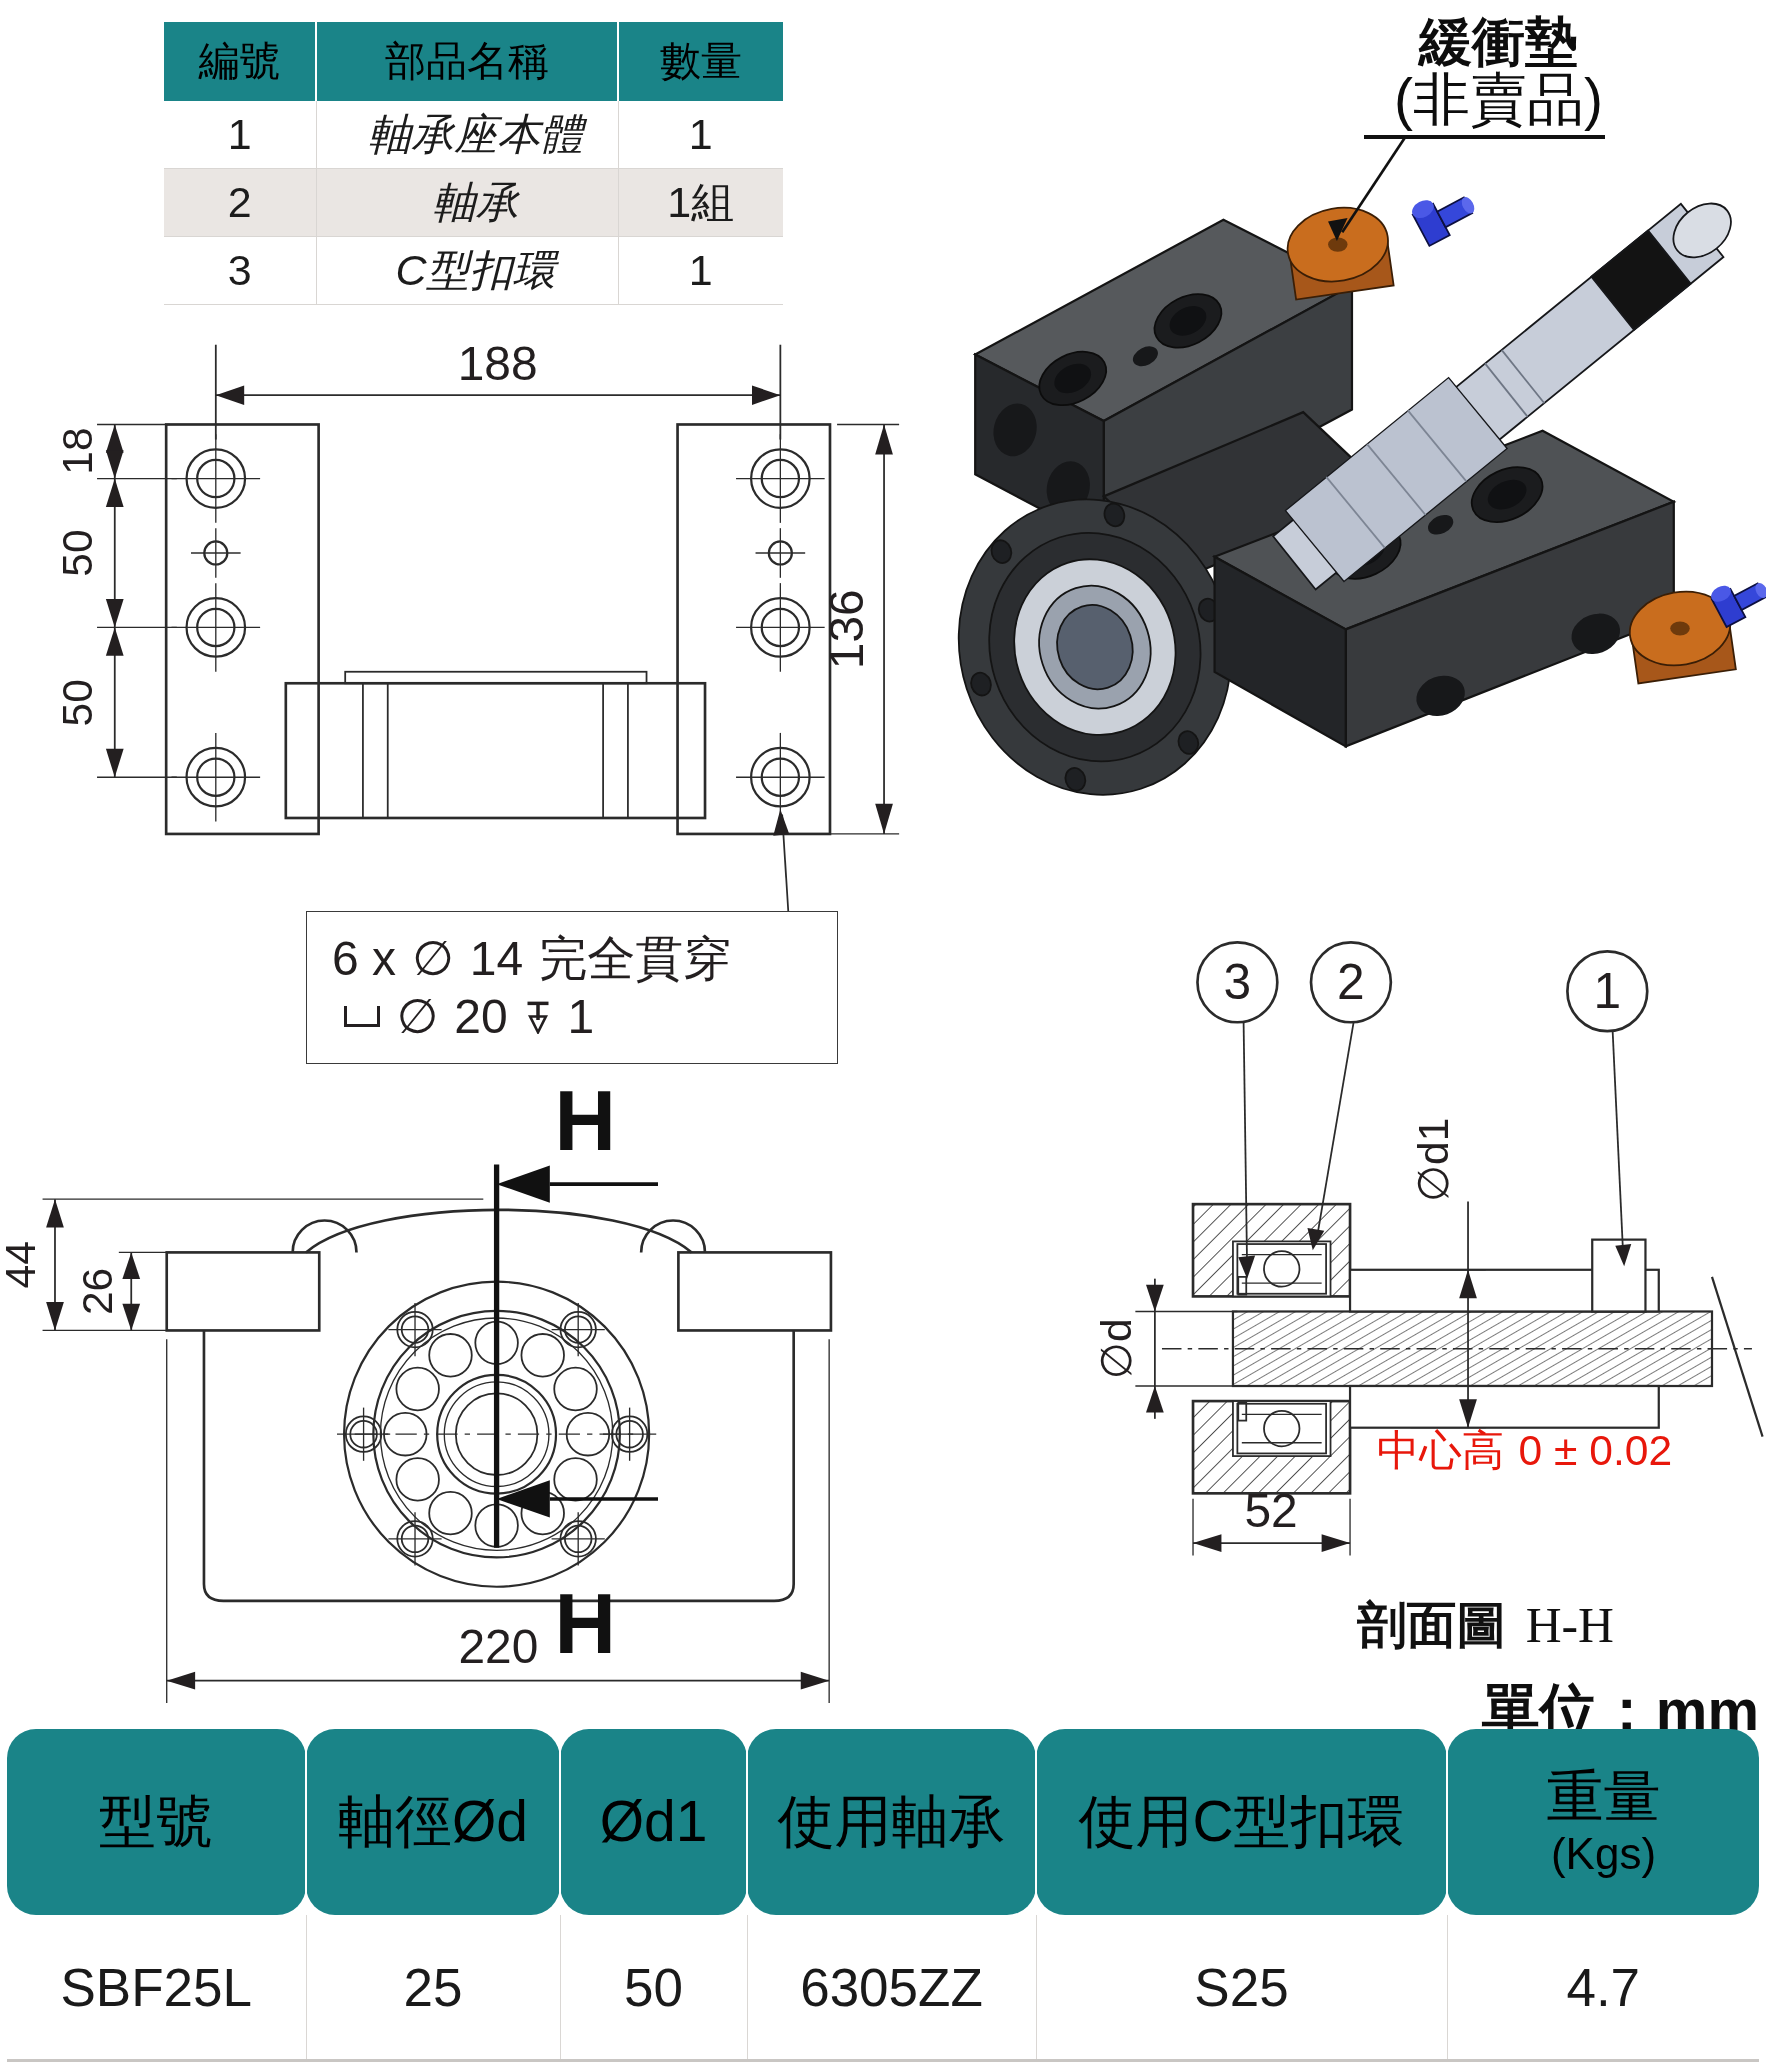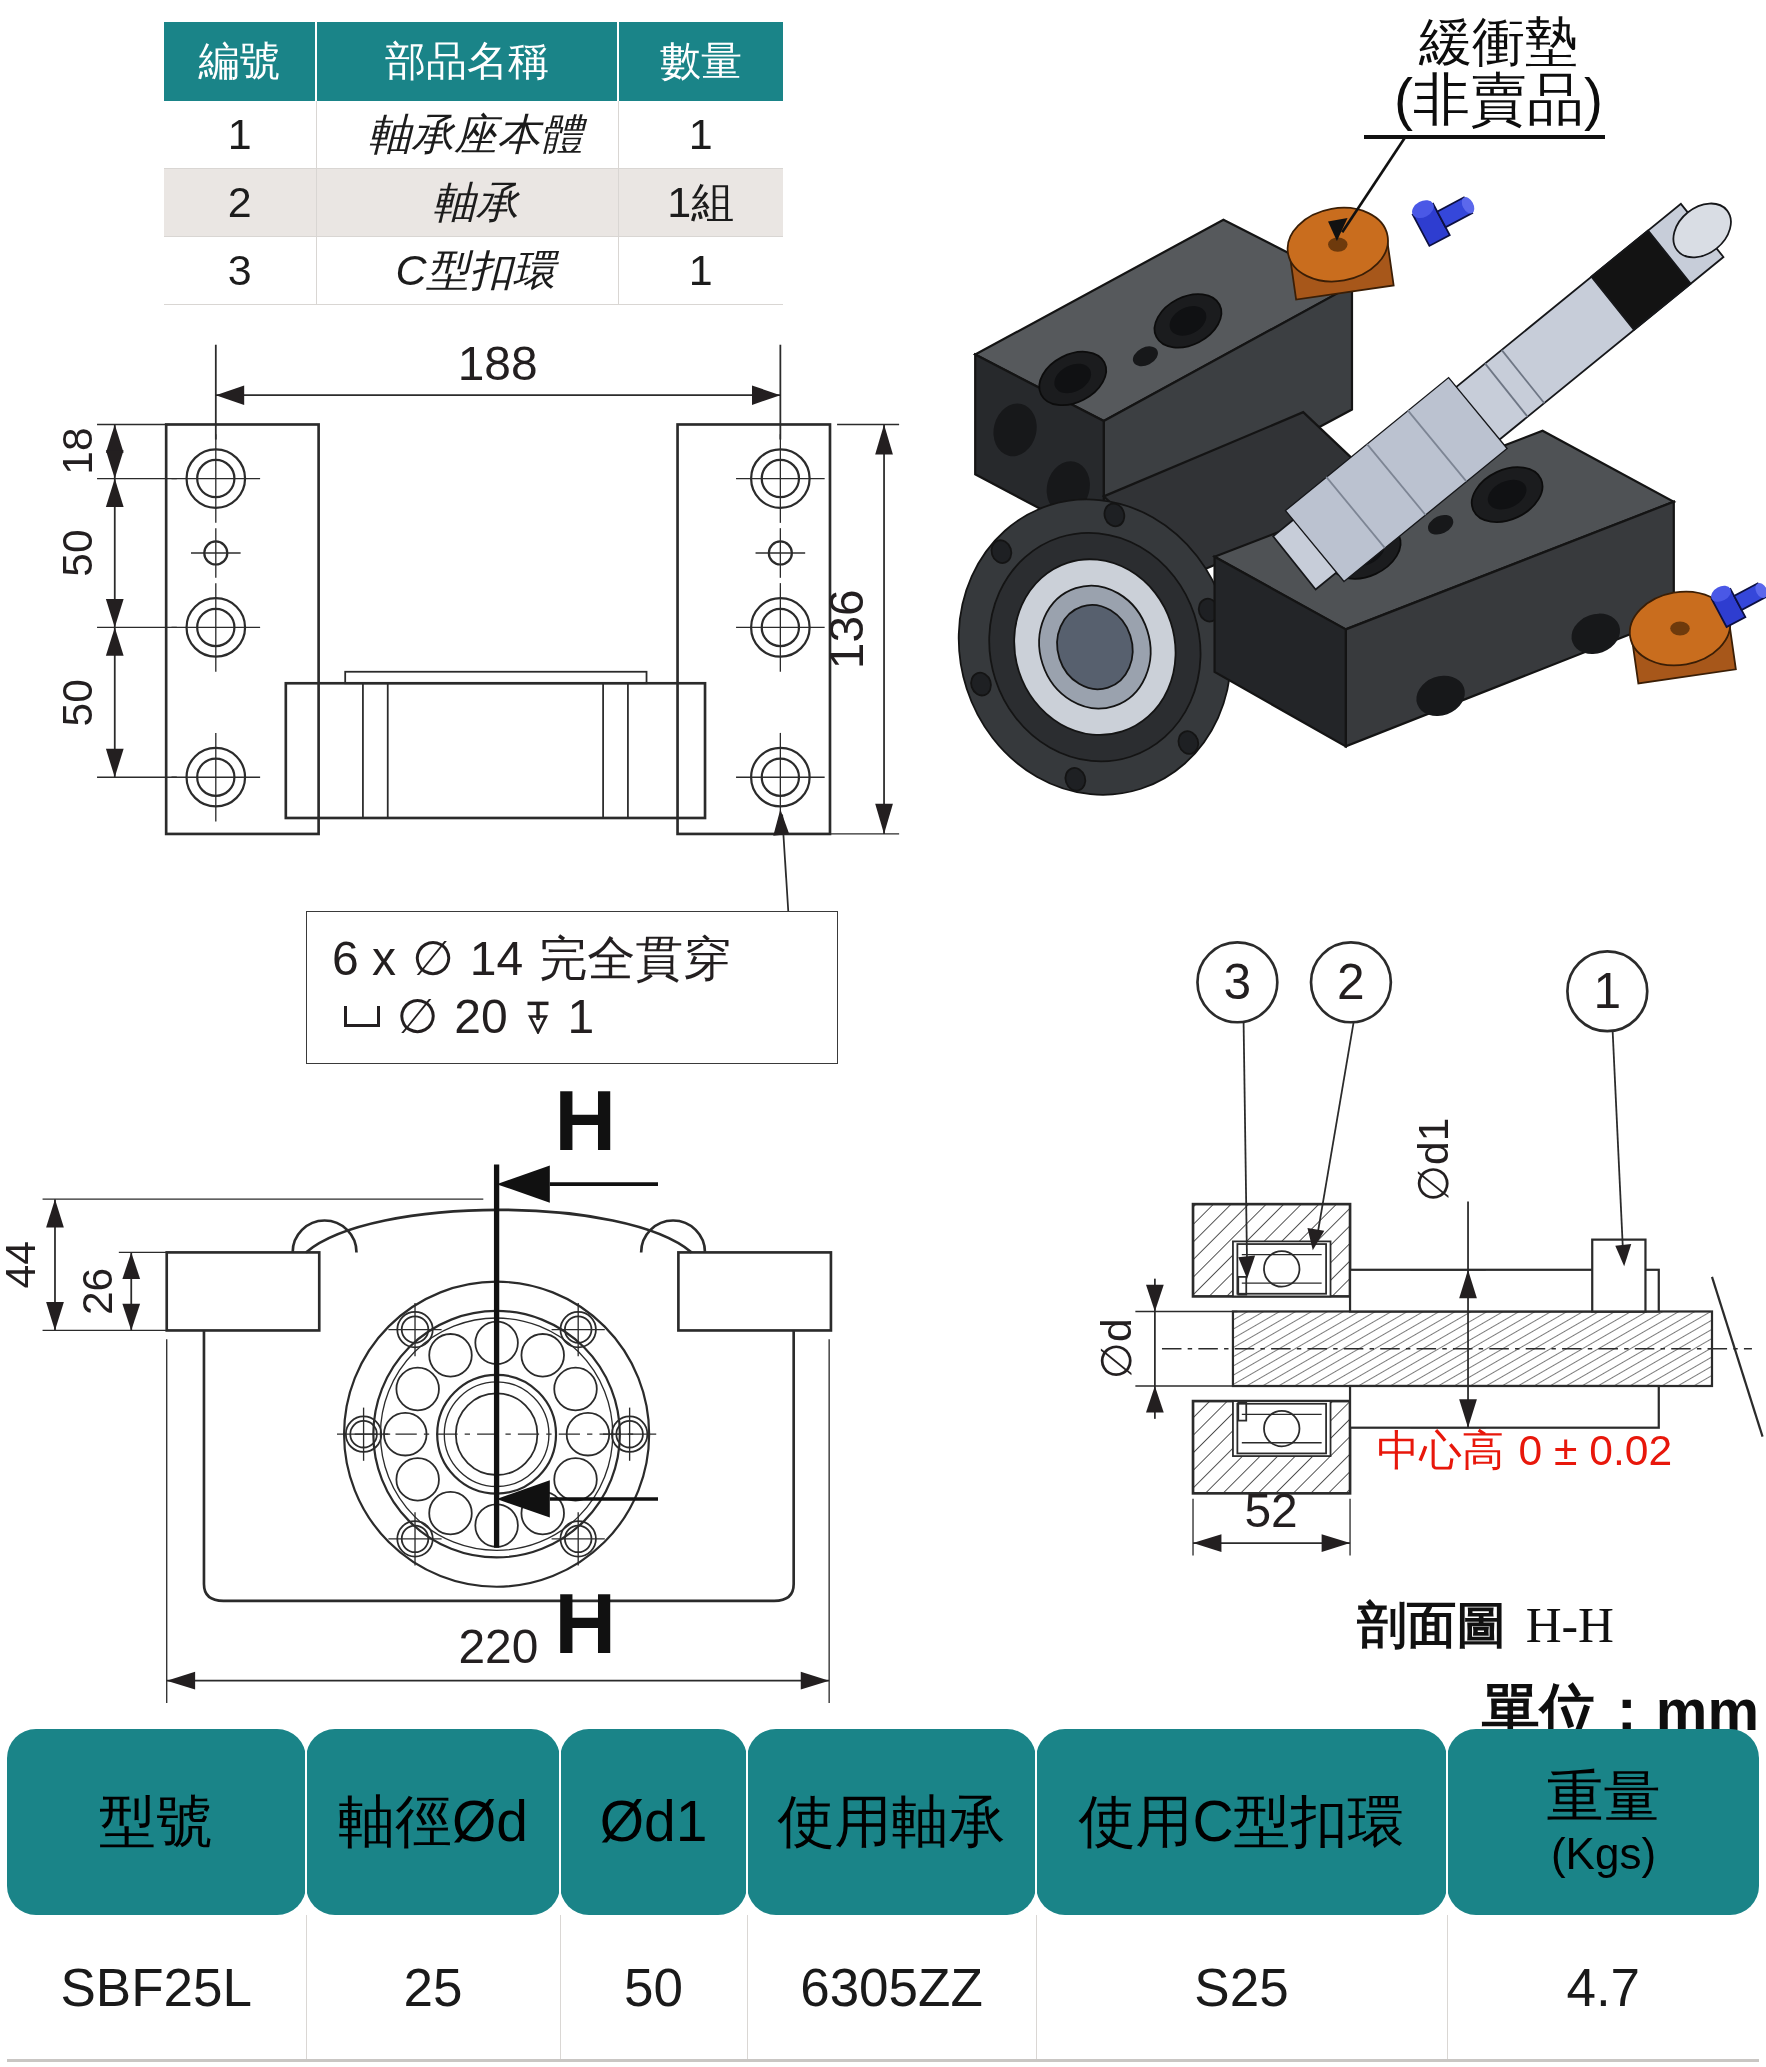--- a/index.html
+++ b/index.html
@@ -1,31 +1,31 @@
 <!DOCTYPE html>
 <html style="font-size:14px"><head>
 <meta charset="utf-8">
 <style>
   html,body{margin:0;padding:0;background:#ffffff;}
   #page{position:relative;width:1766px;height:2068px;background:#fff;overflow:hidden;
         font-family:"Liberation Sans","DejaVu Sans",sans-serif;color:#231f20;}
   .abs{position:absolute;}
   
   #parts-table{left:164px;top:22px;width:619px;border-collapse:collapse;table-layout:fixed;}
-  #parts-table th{background:#1A8488;color:#ffffff;font-weight:500;font-size:41px;height:77px;
+  #parts-table th{background:#1A8488;color:#000000;font-weight:500;font-size:41px;height:77px;
                   border-right:2.7px solid #fff;}
   #parts-table th:last-child{border-right:none;}
   #parts-table td{font-size:43px;height:65px;text-align:center;color:#1c1c1c;
                   border-right:1.8px solid #d9d6d3;border-bottom:1.8px solid #d9d6d3;}
   #parts-table td:last-child{border-right:none;}
   #parts-table tr.stripe td{background:#EAE6E3;}
   #parts-table td.name{text-align:center;padding-left:18px;font-style:italic;}
   
   #iso-label{left:1348px;top:14px;width:301px;text-align:center;line-height:1.05;}
-  #iso-label .l1{font-size:53px;font-weight:400;color:#0d0d0d;}
+  #iso-label .l1{font-size:53px;font-weight:700;color:#0d0d0d;}
   #iso-label .l2{font-size:57px;font-weight:500;color:#0d0d0d;}
   #iso-underline{left:1364px;top:135px;width:241px;height:0;border-top:4.4px solid #111;}
   
   #note-box{left:306px;top:911px;width:532px;height:153px;border:1.8px solid #3a3a3a;
             display:flex;flex-direction:column;justify-content:center;padding-left:25px;box-sizing:border-box;}
   .note-line{font-size:48px;color:#231f20;display:flex;align-items:center;gap:16px;line-height:1.2;}
   .cbore{display:inline-block;width:30px;height:17.7px;border-left:3.5px solid #231f20;
          border-right:3.5px solid #231f20;border-bottom:3.5px solid #231f20;margin-left:12.4px;}
   
   #units{left:1419px;top:1672px;width:340px;text-align:right;font-size:58px;font-weight:700;color:#0e0e0e;}

